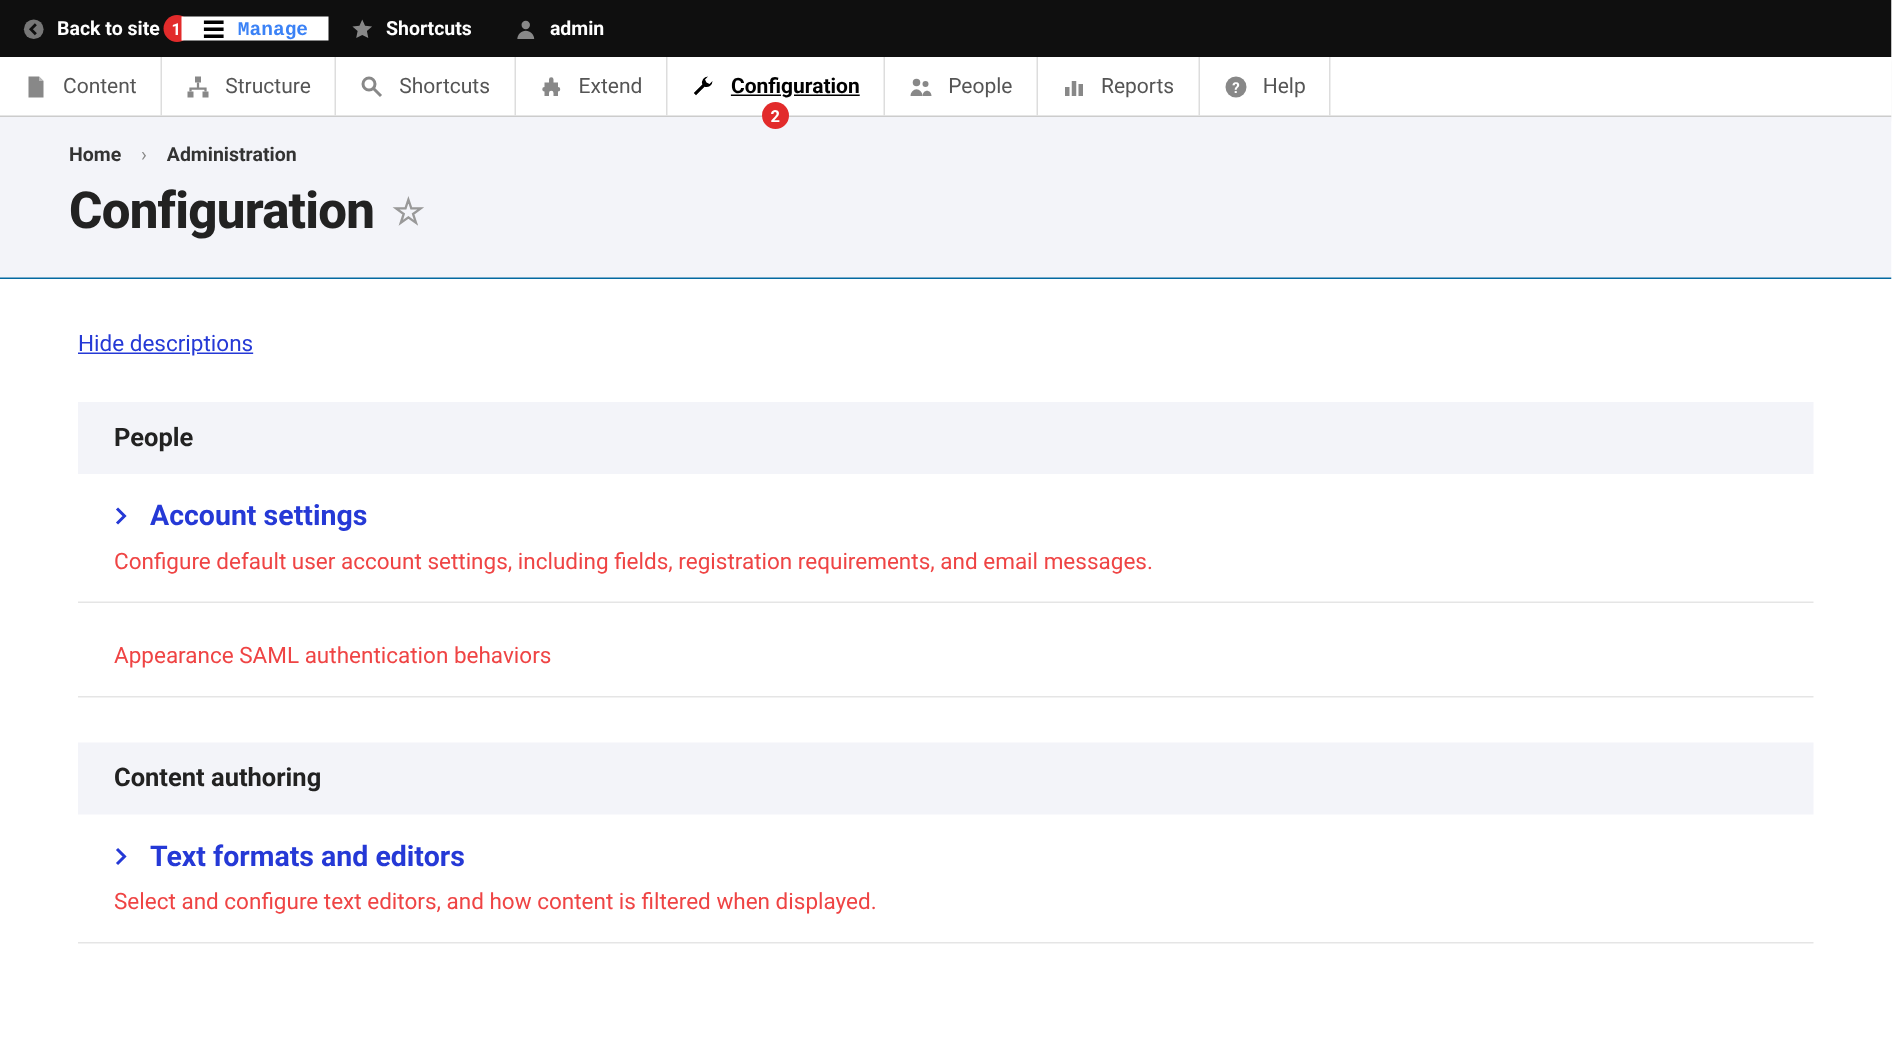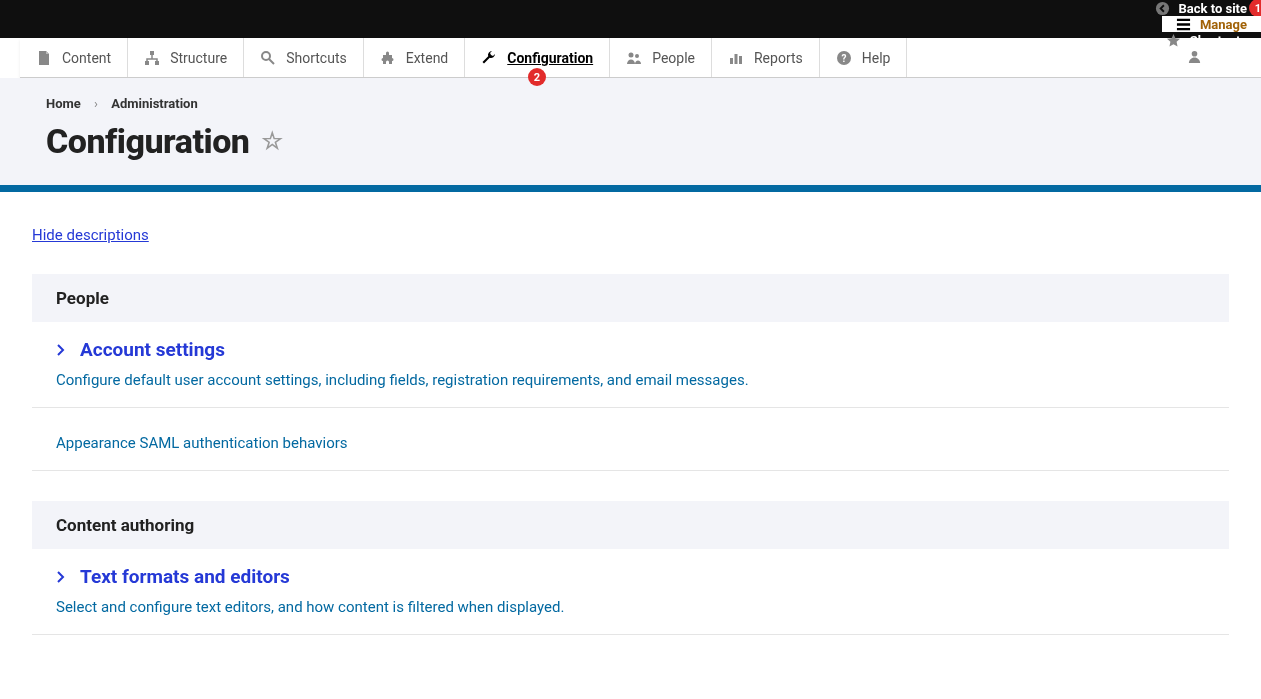--- a/index.html
+++ b/index.html
@@ -1,45 +1,45 @@
 <!DOCTYPE html>
 <html><head>
 <meta charset="utf-8">
 <style>
 * { box-sizing: border-box; margin: 0; padding: 0; }
 body { font-family: -apple-system, BlinkMacSystemFont, "Segoe UI", Roboto, sans-serif; font-size: 14px; color: #222; background: #fff; }
 
-.topbar { background: #0f0f0f; color: #fff; display: flex; align-items: flex-end; height: 38px; flex-direction: column; }
+.topbar { background: #0f0f0f; color: #fff; display: flex; align-items: center; height: 38px; }
 .topbar-item { display: flex; align-items: center; padding: 0 14px; cursor: pointer; font-size: 13px; font-weight: bold; gap: 8px; position: relative; }
-.topbar-item.active { background: #fff; color: #a16207; }
+.topbar-item.active { background: #fff; color: #3b82f6; font-family: Liberation Mono, monospace; }
 .topbar-icon { display: inline-flex; align-items: center; justify-content: center; width: 16px; height: 16px; }
 
-.adminbar { background: #fff; border-bottom: 1px solid #ccc; box-shadow: 0 2px 3px rgba(0,0,0,0.08); display: flex; align-items: stretch; height: 40px; margin-left: 20px; }
+.adminbar { background: #fff; border-bottom: 1px solid #ccc; box-shadow: 0 2px 3px rgba(0,0,0,0.08); display: flex; align-items: stretch; height: 40px; }
 .adminbar-item { display: flex; align-items: center; padding: 0 16px; cursor: pointer; font-size: 14px; color: #555; gap: 10px; border-right: 1px solid #ddd; position: relative; }
 .adminbar-item.active { color: #000; }
 .adminbar-item.active .adminbar-label { text-decoration: underline; font-weight: bold; }
 .adminbar-icon { width: 16px; height: 16px; display: inline-flex; align-items: center; justify-content: center; }
 
-.header-region { background: #f3f4f9; padding: 18px 46px 24px 46px; border-bottom: 7px solid #0369a1; }
+.header-region { background: #f3f4f9; padding: 18px 46px 24px 46px; border-bottom: 1px solid #0369a1; }
 .breadcrumb { font-size: 13px; font-weight: bold; color: #333; }
 .breadcrumb a { color: #333; text-decoration: none; }
 .breadcrumb .sep { margin: 0 10px; font-weight: normal; color: #888; }
 .page-title { font-size: 34px; font-weight: 800; margin-top: 10px; display: flex; align-items: center; gap: 12px; letter-spacing: -0.5px; }
 .star-icon { color: #999; font-size: 24px; }
 
-.content { padding: 34px 32px; }
+.content { padding: 34px 52px; }
 .hide-desc { color: #2539d6; text-decoration: underline; cursor: pointer; font-size: 15px; }
 
 .section { margin-top: 30px; }
 .section-header { background: #f3f4f9; padding: 14px 24px; font-size: 17px; font-weight: 700; }
 .config-item { padding: 16px 24px 18px 24px; border-bottom: 1px solid #e5e5e5; }
 .config-item-title { display: flex; align-items: center; gap: 10px; }
 .config-item-title a { color: #2539d6; font-weight: 700; font-size: 19px; text-decoration: none; }
 .chevron { color: #2539d6; font-weight: bold; display: inline-flex; width: 14px; }
-.config-item-desc { margin-top: 10px; font-size: 15px; color: #0369a1; }
+.config-item-desc { margin-top: 10px; font-size: 15px; color: #ef4444; }
 
 .badge { background: #e22b2b; color: #fff; border-radius: 50%; width: 18px; height: 18px; font-size: 11px; font-weight: bold; display: inline-flex; align-items: center; justify-content: center; }
 .badge.abs-right { position: absolute; right: -6px; top: 50%; transform: translateY(-50%); }
 .badge.abs-bottom { position: absolute; right: 44%; bottom: -9px; z-index: 5; }
 
 svg { display: block; }
 </style>
 </head>
 <body>
 

